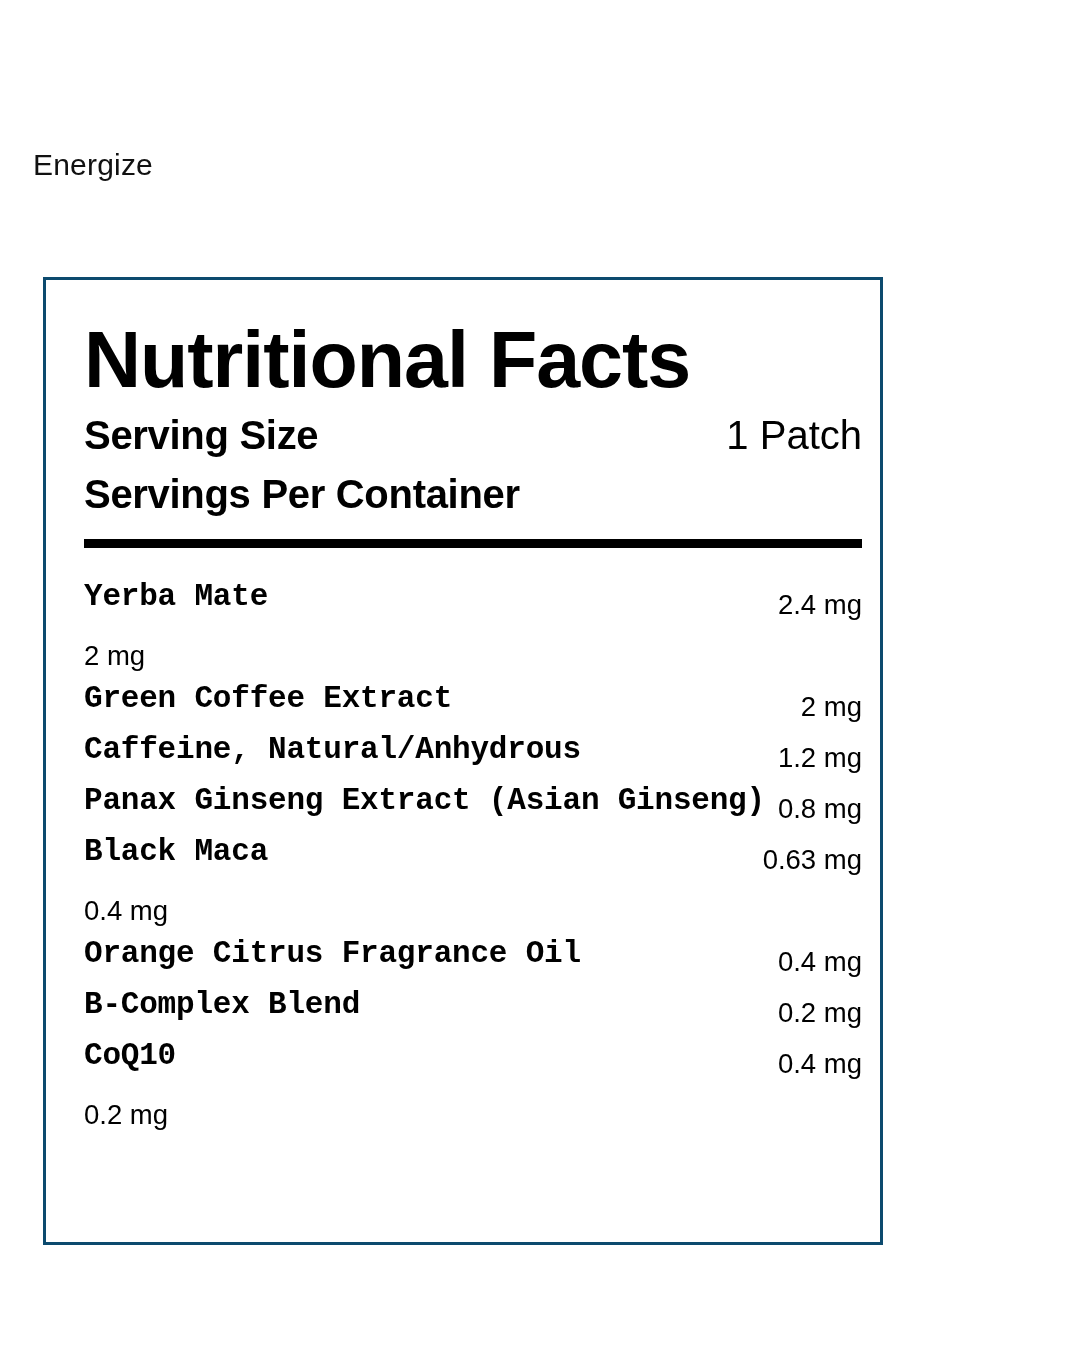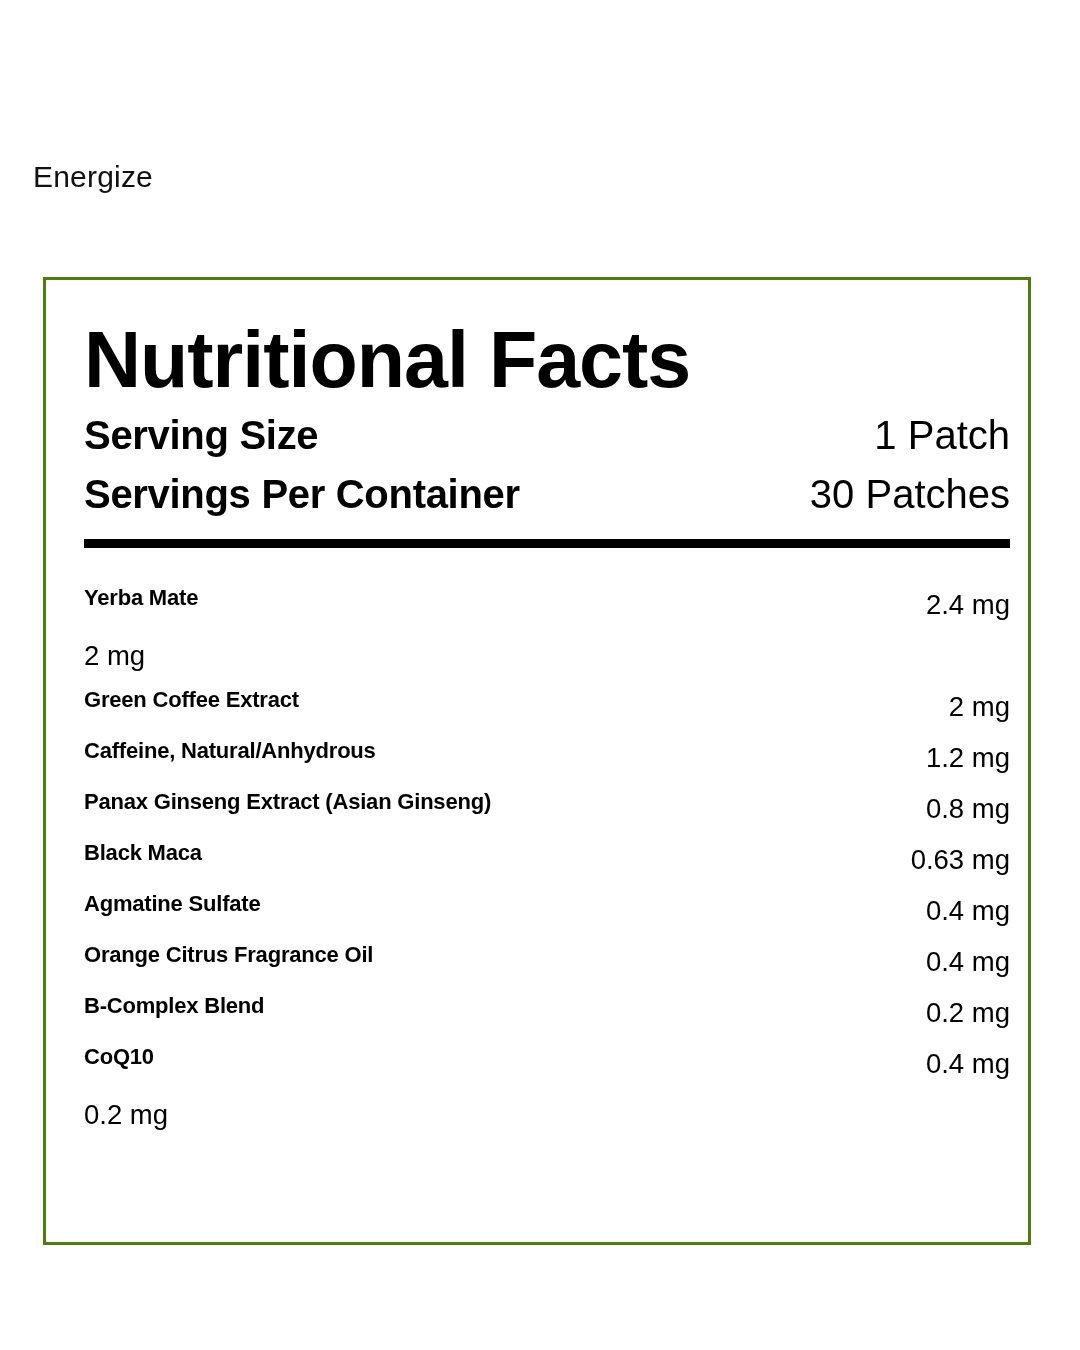--- a/index.html
+++ b/index.html
@@ -12,34 +12,34 @@
     height: 1350px;
     font-family: "Liberation Sans", sans-serif;
     color: #000000;
     position: relative;
     overflow: hidden;
   }
 
   .product-label {
     position: absolute;
     left: 33px;
-    top: 160px;
+    top: 148px;
     font-size: 30px;
     font-weight: 400;
     color: #111111;
     letter-spacing: 0.2px;
   }
 
   .facts-panel {
     position: absolute;
     left: 43px;
     top: 277px;
-    width: 988px;
+    width: 840px;
     height: 968px;
-    border: 3px solid #4d7c0f;
+    border: 3px solid #0c4a6e;
     box-sizing: border-box;
     background: #ffffff;
   }
 
   .panel-inner {
     padding: 42px 16px 0 38px;
     box-sizing: border-box;
     height: 100%;
   }
 
@@ -85,24 +85,25 @@
     display: block;
     padding-right: 2px;
   }
   .ing-row {
     display: flex;
     align-items: baseline;
     justify-content: space-between;
     height: 51px;
   }
   .ing-name {
-    font-size: 22px;
+    font-size: 31px;
     font-weight: 700;
     letter-spacing: -0.2px;
     white-space: nowrap;
+    font-family: Liberation Mono, monospace;
   }
   .ing-amount {
     font-size: 27.5px;
     font-weight: 400;
     white-space: nowrap;
     position: relative;
     top: 9px;
     margin-top: 20px;
   }
 </style>
@@ -116,21 +117,20 @@
 
     <div class="facts-title">Nutritional Facts</div>
 
     <div class="serving-row">
       <div class="serving-label">Serving Size</div>
       <div class="serving-value">1 Patch</div>
     </div>
 
     <div class="serving-row second">
       <div class="serving-label">Servings Per Container</div>
-      <div class="serving-value">30 Patches</div>
     </div>
 
     <div class="thick-rule"></div>
 
     <div class="ingredients" id="ingredients-list">
         <div class="ing-row">
           <div class="ing-name">Yerba Mate</div>
           <div class="ing-amount">2.4 mg</div>
         </div>
         <div class="ing-row">
@@ -146,21 +146,20 @@
         </div>
         <div class="ing-row">
           <div class="ing-name">Panax Ginseng Extract (Asian Ginseng)</div>
           <div class="ing-amount">0.8 mg</div>
         </div>
         <div class="ing-row">
           <div class="ing-name">Black Maca</div>
           <div class="ing-amount">0.63 mg</div>
         </div>
         <div class="ing-row">
-          <div class="ing-name">Agmatine Sulfate</div>
           <div class="ing-amount">0.4 mg</div>
         </div>
         <div class="ing-row">
           <div class="ing-name">Orange Citrus Fragrance Oil</div>
           <div class="ing-amount">0.4 mg</div>
         </div>
         <div class="ing-row">
           <div class="ing-name">B-Complex Blend</div>
           <div class="ing-amount">0.2 mg</div>
         </div>

